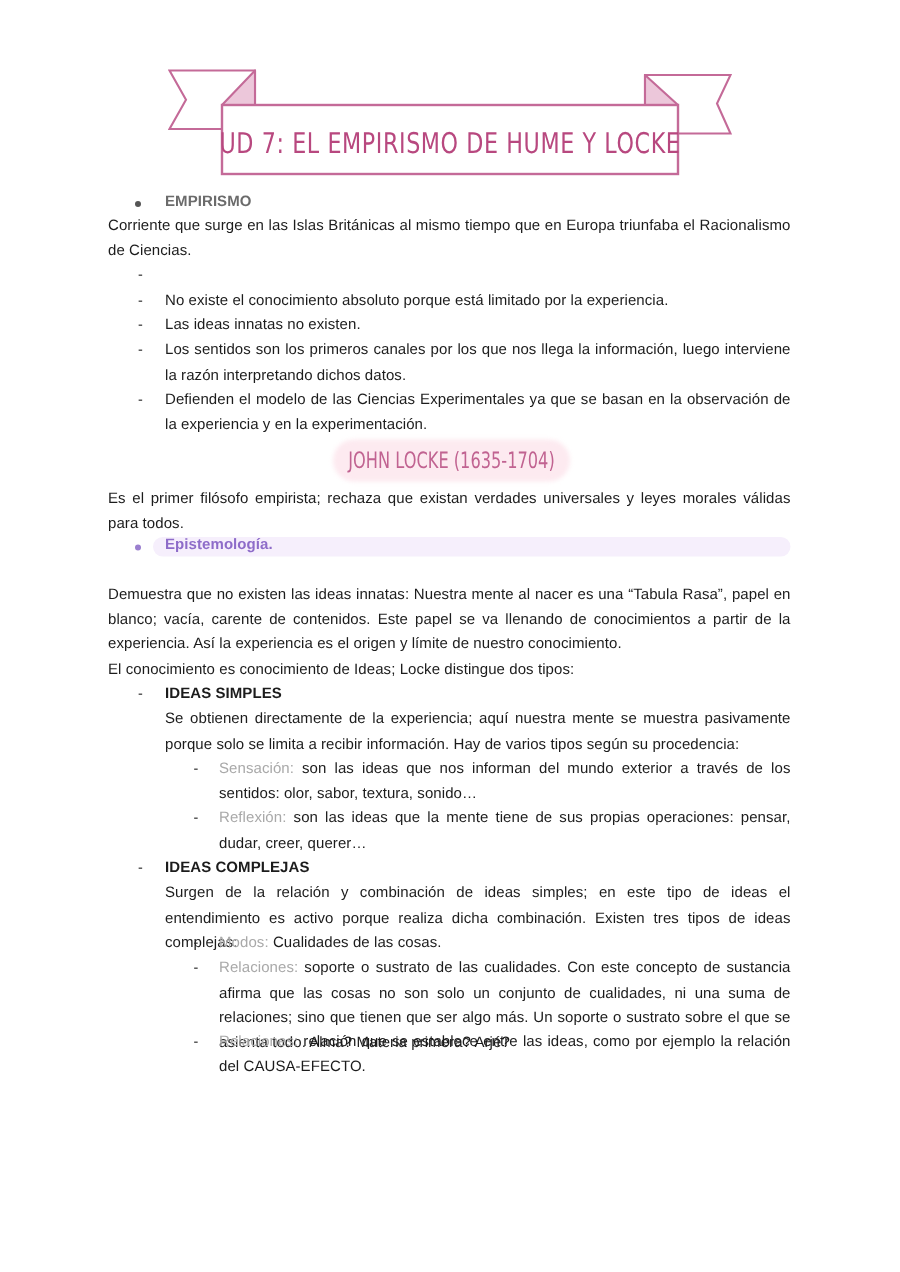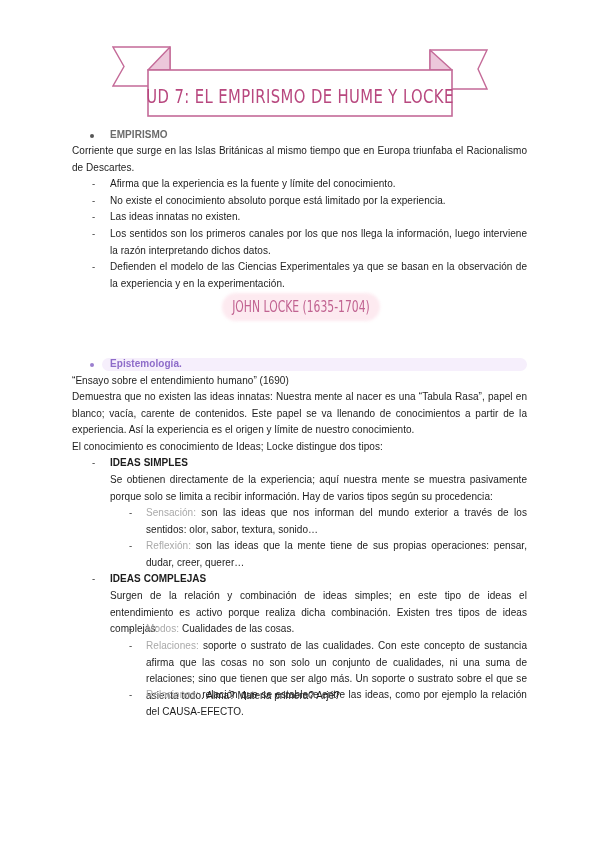--- a/index.html
+++ b/index.html
@@ -159,48 +159,47 @@
       <path d="M318 6 L340 26 L318 26 Z" fill="#ecc7da" stroke="#c46a98" stroke-width="1.4" stroke-linejoin="round"></path>
 
       <rect x="36" y="26" width="304" height="46" fill="#ffffff" stroke="#c46a98" stroke-width="1.6"></rect>
     </svg>
     <div class="banner-title" style="top:30px;height:44px;">UD 7: EL EMPIRISMO DE HUME Y LOCKE</div>
   </div>
 
   <div class="bullet-dot" style="left:90px; top:134px;"></div>
   <div class="text heading-grey" style="left:110px; top:127px;">EMPIRISMO</div>
 
-  <div class="text full justify" style="top:143px;">Corriente que surge en las Islas Británicas al mismo tiempo que en Europa triunfaba el Racionalismo de Descartes.</div>
+  <div class="text full justify" style="top:143px;">Corriente que surge en las Islas Británicas al mismo tiempo que en Europa triunfaba el Racionalismo de Ciencias.</div>
 
   <div class="dash dash1" style="top:176px;">-</div>
-  <div class="text lvl1 justify" style="top:176px;">Afirma que la experiencia es la fuente y límite del conocimiento.</div>
 
   <div class="dash dash1" style="top:193px;">-</div>
   <div class="text lvl1 justify" style="top:193px;">No existe el conocimiento absoluto porque está limitado por la experiencia.</div>
 
   <div class="dash dash1" style="top:209px;">-</div>
   <div class="text lvl1 justify" style="top:209px;">Las ideas innatas no existen.</div>
 
   <div class="dash dash1" style="top:226px;">-</div>
   <div class="text lvl1 justify" style="top:226px;">Los sentidos son los primeros canales por los que nos llega la información, luego interviene la razón interpretando dichos datos.</div>
 
   <div class="dash dash1" style="top:259px;">-</div>
   <div class="text lvl1 justify" style="top:259px;">Defienden el modelo de las Ciencias Experimentales ya que se basan en la observación de la experiencia y en la experimentación.</div>
 
   <div class="locke-wrap">
     <div class="locke-bg"></div>
     <div class="locke-title">JOHN LOCKE (1635-1704)</div>
   </div>
 
+  <div class="text full justify" style="top:325px;">Es el primer filósofo empirista; rechaza que existan verdades universales y leyes morales válidas para todos.</div>
 
   <div class="episte-bar"></div>
   <div class="bullet-dot episte-dot" style="left:90px; top:363px;"></div>
   <div class="text episte-label" style="left:110px; top:356px;">Epistemología.</div>
 
-  <div class="text full" style="top:373px;">“Ensayo sobre el entendimiento humano” (1690)</div>
 
   <div class="text full justify" style="top:389px;">Demuestra que no existen las ideas innatas: Nuestra mente al nacer es una “Tabula Rasa”, papel en blanco; vacía, carente de contenidos. Este papel se va llenando de conocimientos a partir de la experiencia. Así la experiencia es el origen y límite de nuestro conocimiento.</div>
 
   <div class="text full" style="top:439px;">El conocimiento es conocimiento de Ideas; Locke distingue dos tipos:</div>
 
   <div class="dash dash1" style="top:455px;">-</div>
   <div class="text lvl1 bold" style="top:455px;">IDEAS SIMPLES</div>
   <div class="text lvl1 justify" style="top:472px;">Se obtienen directamente de la experiencia; aquí nuestra mente se muestra pasivamente porque solo se limita a recibir información. Hay de varios tipos según su procedencia:</div>
 
   <div class="dash dash2" style="top:505px;">-</div>

